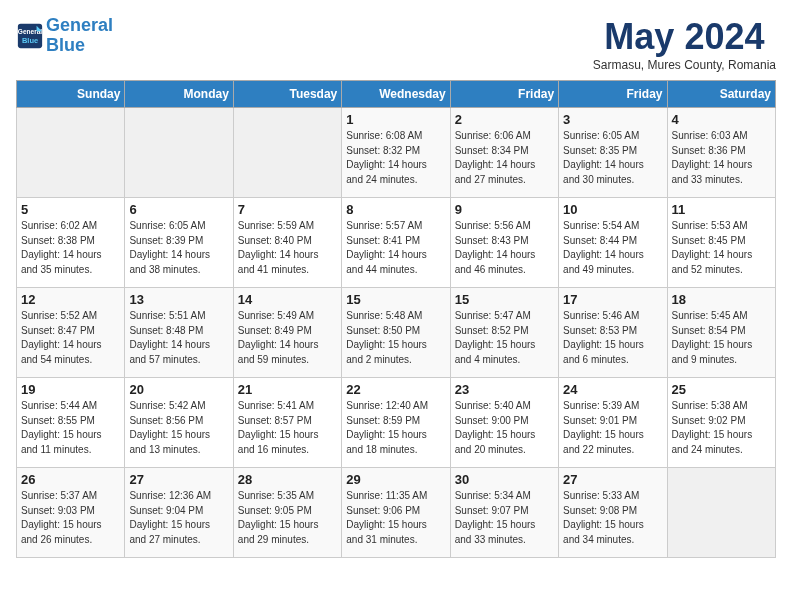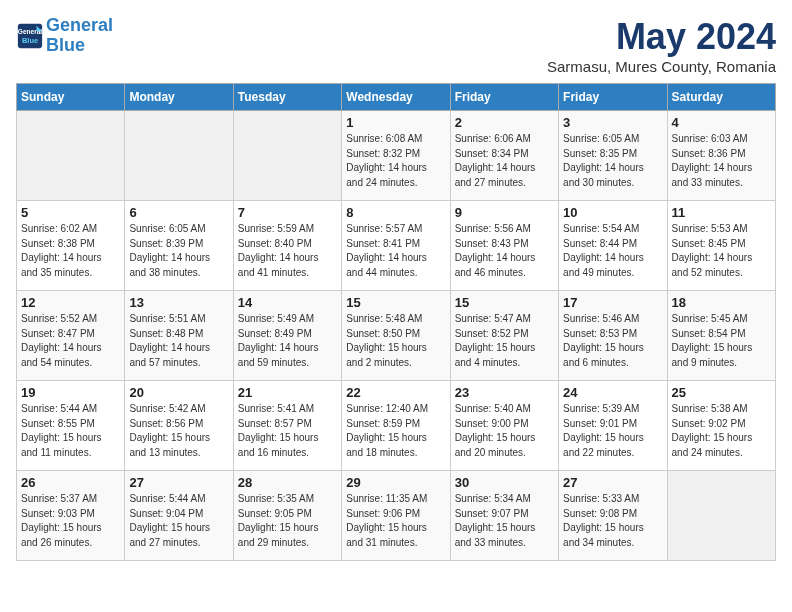--- a/index.html
+++ b/index.html
@@ -28,41 +28,41 @@
     }
     .logo-text span {
       color: #2e7fc1;
     }
     .logo-icon {
       width: 28px;
       height: 28px;
       margin-right: 2px;
     }
     .title-area {
-      text-align: right;
+      text-align: center;
     }
     .main-title {
       font-size: 36px;
       font-weight: bold;
       color: #1a3a6b;
     }
     .subtitle {
-      font-size: 15px;
+      font-size: 12px;
       color: #333;
     }
     table {
       width: 100%;
       border-collapse: collapse;
       font-size: 11px;
     }
     thead tr th {
       background-color: #2e7fc1;
       color: #fff;
       padding: 6px 4px;
-      text-align: left;
+      text-align: right;
       font-size: 12px;
       font-weight: bold;
       border: 1px solid #aaa;
     }
     tbody tr td {
       border: 1px solid #ccc;
       vertical-align: top;
       padding: 4px;
       height: 90px;
       width: calc(100% / 7);
@@ -313,21 +313,21 @@
       <tr>
         <td>
           <span class="day-num">26</span>
           <div class="day-detail">Sunrise: 5:37 AM
 Sunset: 9:03 PM
 Daylight: 15 hours
 and 26 minutes.</div>
         </td>
         <td>
           <span class="day-num">27</span>
-          <div class="day-detail">Sunrise: 5:44 AM
+          <div class="day-detail">Sunrise: 12:36 AM
 Sunset: 9:04 PM
 Daylight: 15 hours
 and 27 minutes.</div>
         </td>
         <td>
           <span class="day-num">28</span>
           <div class="day-detail">Sunrise: 5:35 AM
 Sunset: 9:05 PM
 Daylight: 15 hours
 and 29 minutes.</div>

